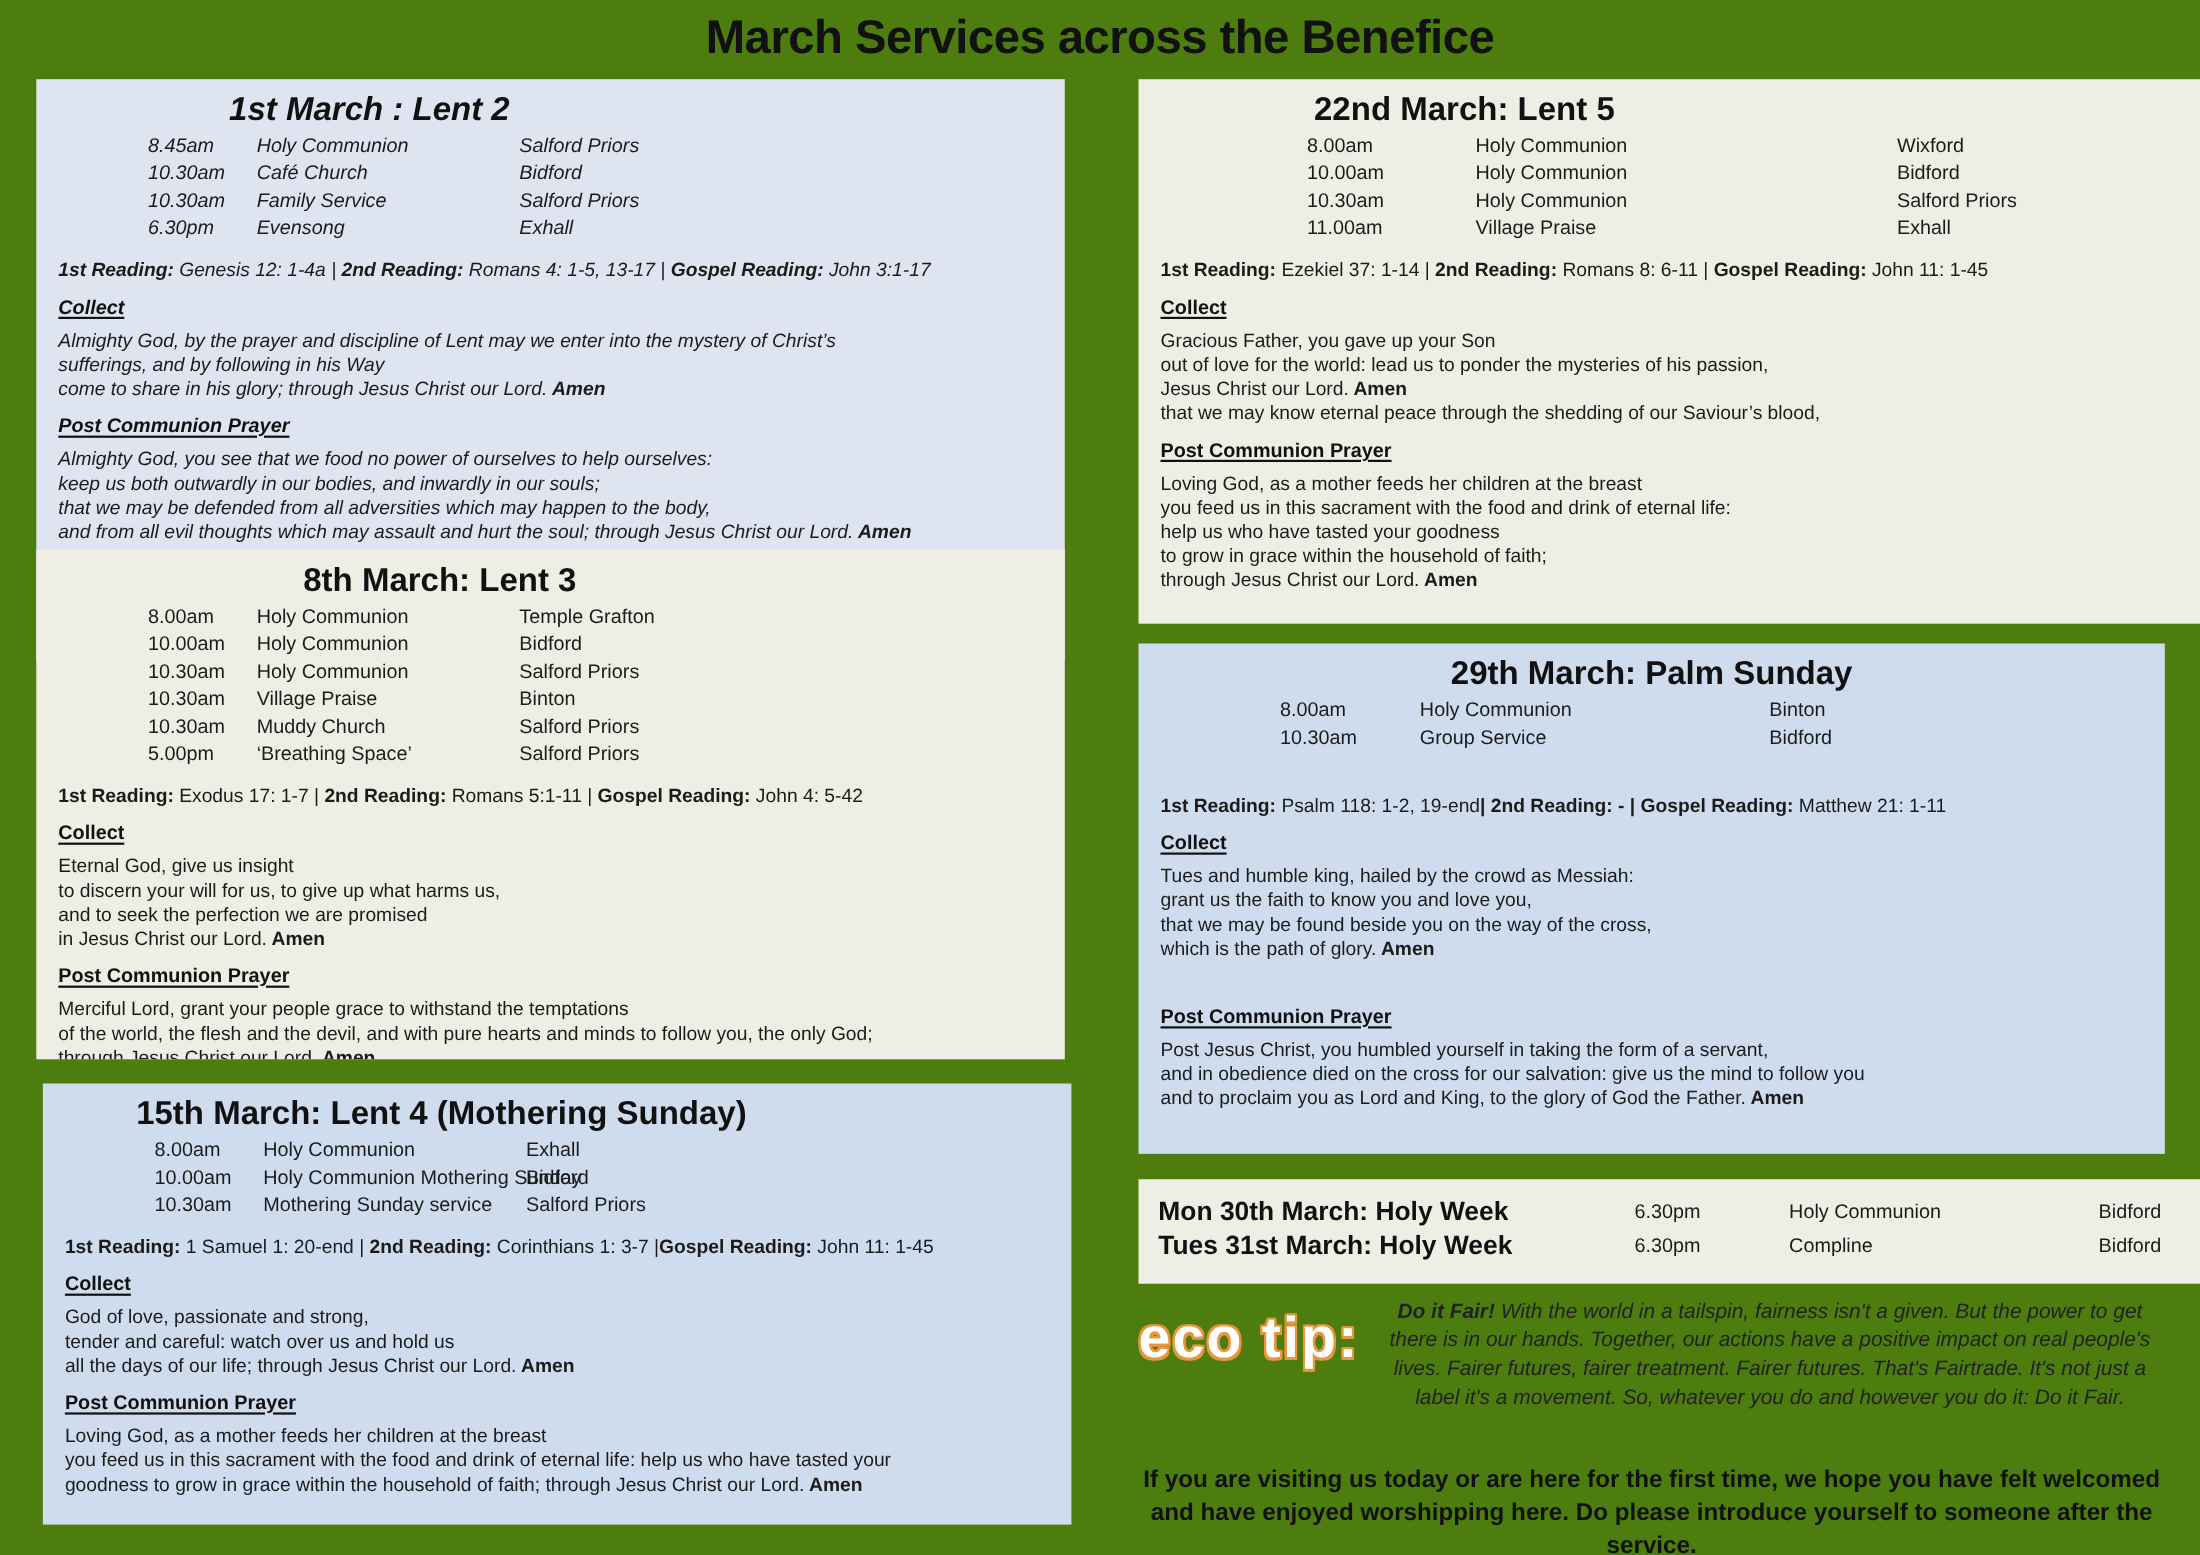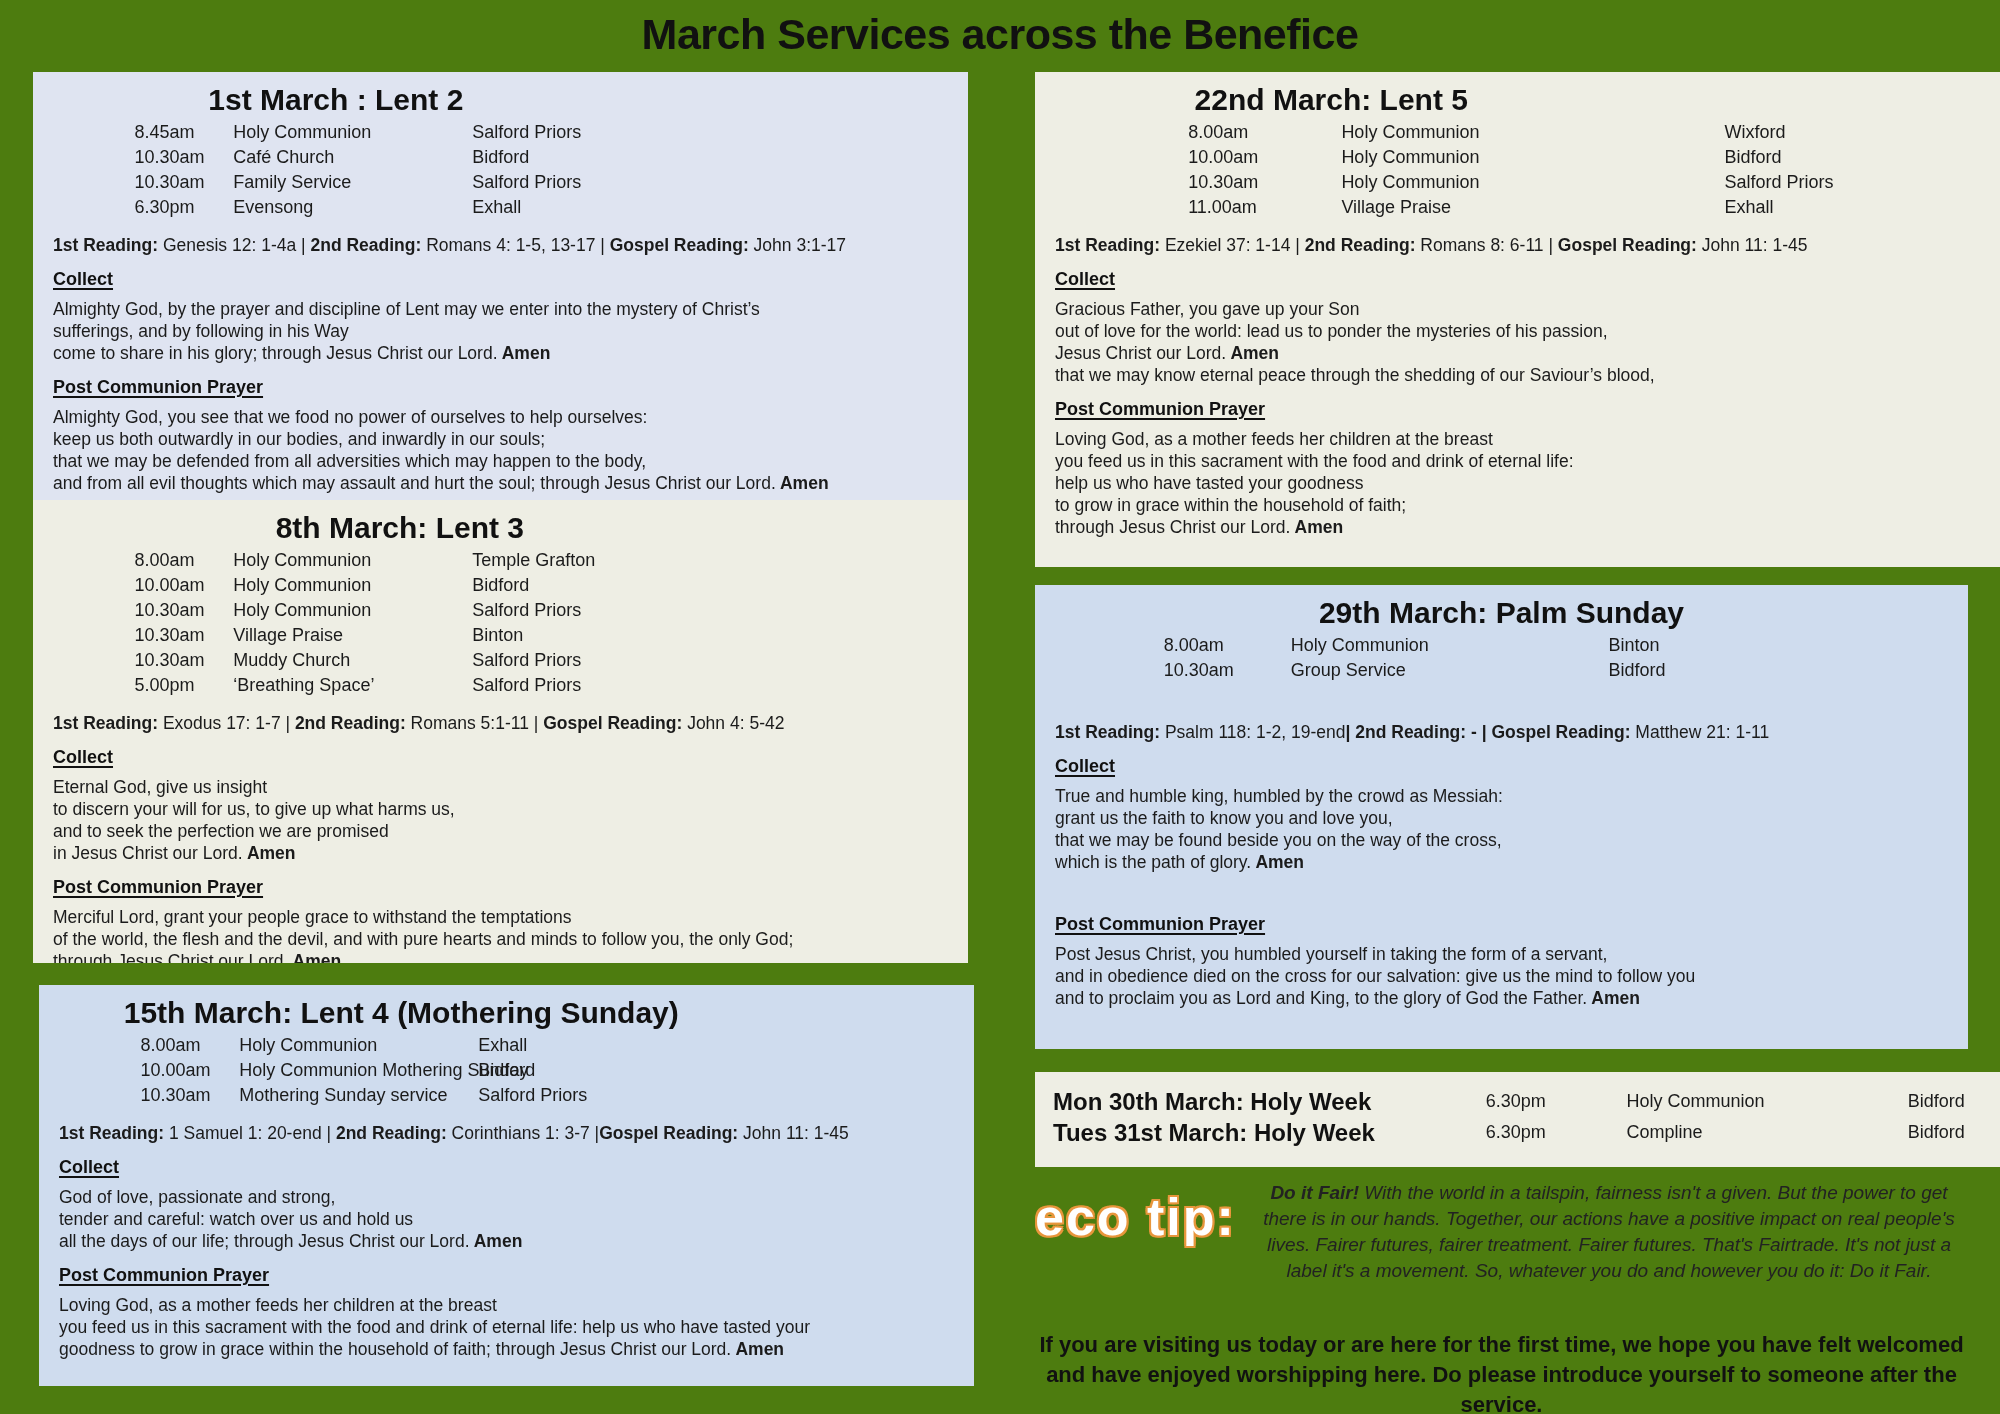--- a/index.html
+++ b/index.html
@@ -49,21 +49,21 @@
     padding-top:8px;
   }
   .eco-text{flex:1;font-size:19px;line-height:26px;font-style:italic;text-align:center;color:#222;}
   .eco-text .eco-bold{font-weight:800;}
   
   .welcome{
     position:absolute;left:1035px;top:1330px;width:933px;text-align:center;
     font-size:22px;line-height:30px;font-weight:800;color:#111;
   }
   
-  #p1{left:33px;top:72px;width:935px;height:529px;}
+  #p1{left:33px;top:72px;width:935px;height:529px;font-style:italic;}
   #p2{left:33px;top:500px;width:935px;height:463px;}
   #p3{left:39px;top:985px;width:935px;height:401px;}
   #p4{left:1035px;top:72px;width:1121px;height:495px;}
   #p5{left:1035px;top:585px;width:933px;height:464px;}
   #hw{left:1035px;top:1072px;width:1110px;height:95px;padding:14px 10px 8px 18px;}
 </style>
 </head>
 <body>
 
 <div class="page">
@@ -246,21 +246,21 @@
         </div>
         <div class="svc-row">
           <span>10.30am</span>
           <span>Group Service</span>
           <span>Bidford</span>
         </div>
       </div>
     <p class="readings"><b>1st Reading:</b> Psalm 118: 1-2, 19-end<b>| 2nd Reading: - | Gospel Reading:</b> Matthew 21: 1-11</p>
     <h3>Collect</h3>
     <div class="plines">
-        <div>True and humble king, humbled by the crowd as Messiah:</div>
+        <div>Tues and humble king, hailed by the crowd as Messiah:</div>
         <div>grant us the faith to know you and love you,</div>
         <div>that we may be found beside you on the way of the cross,</div>
         <div>which is the path of glory.<b> Amen</b></div>
       </div>
     <h3 class="post-h">Post Communion Prayer</h3>
     <div class="plines">
         <div>Post Jesus Christ, you humbled yourself in taking the form of a servant,</div>
         <div>and in obedience died on the cross for our salvation: give us the mind to follow you</div>
         <div>and to proclaim you as Lord and King, to the glory of God the Father.<b> Amen</b></div>
       </div>

